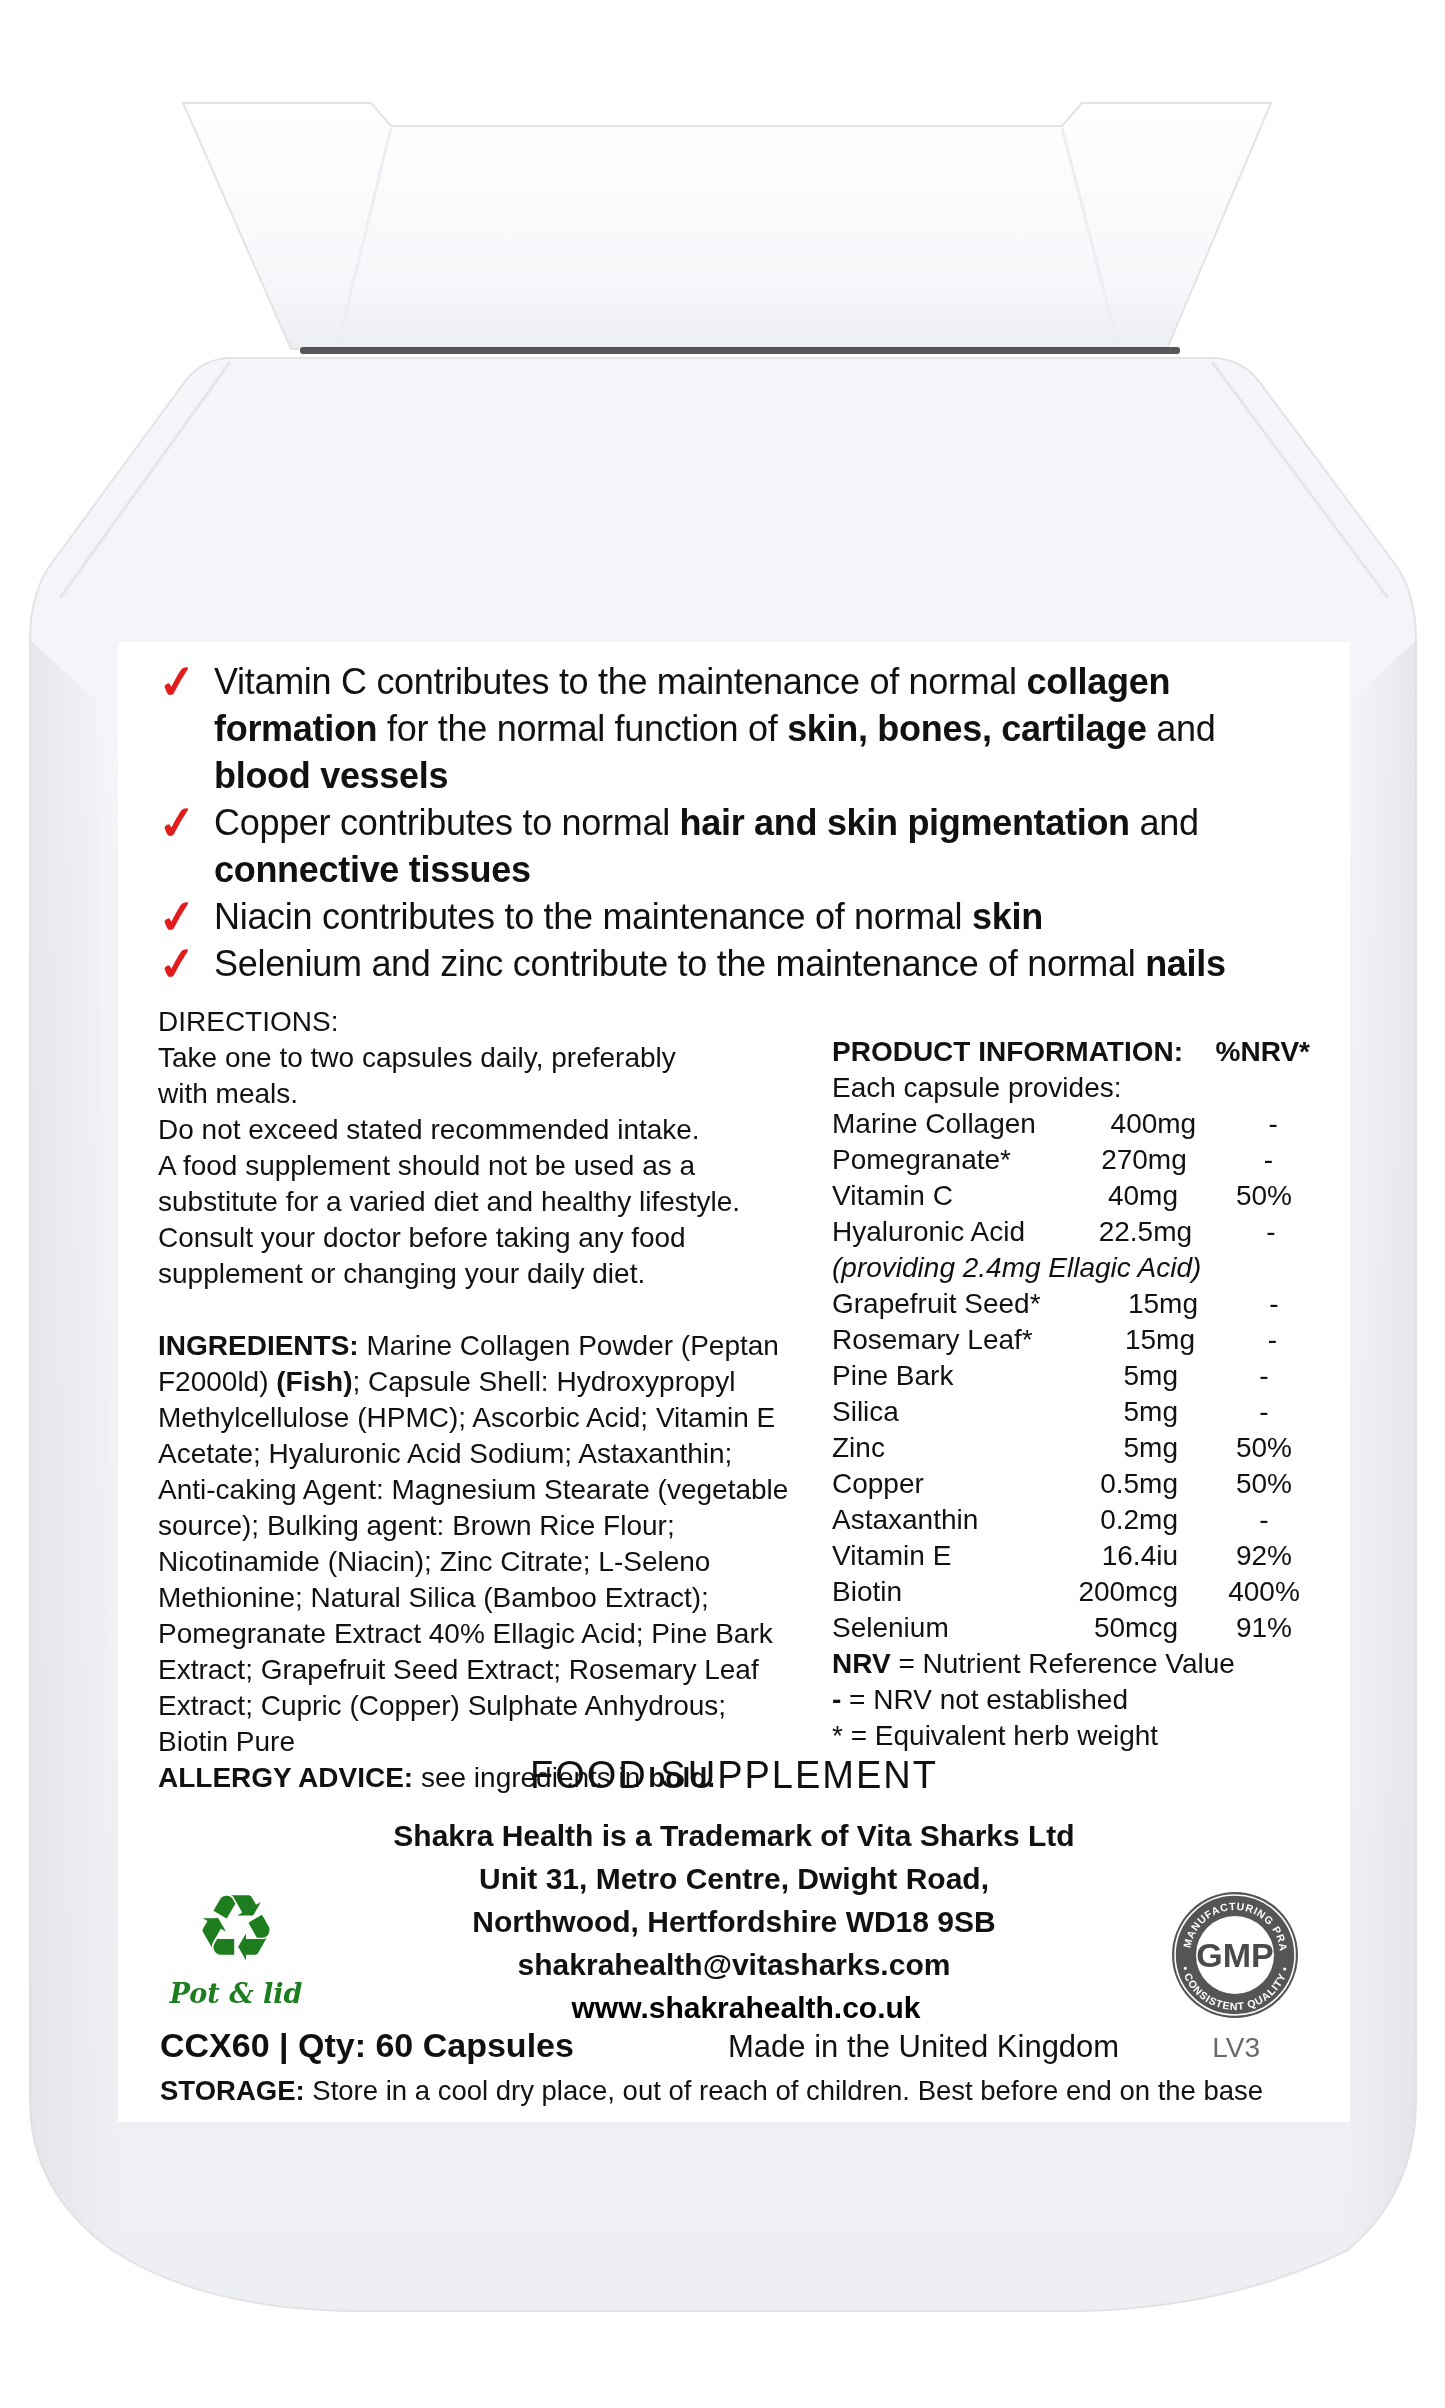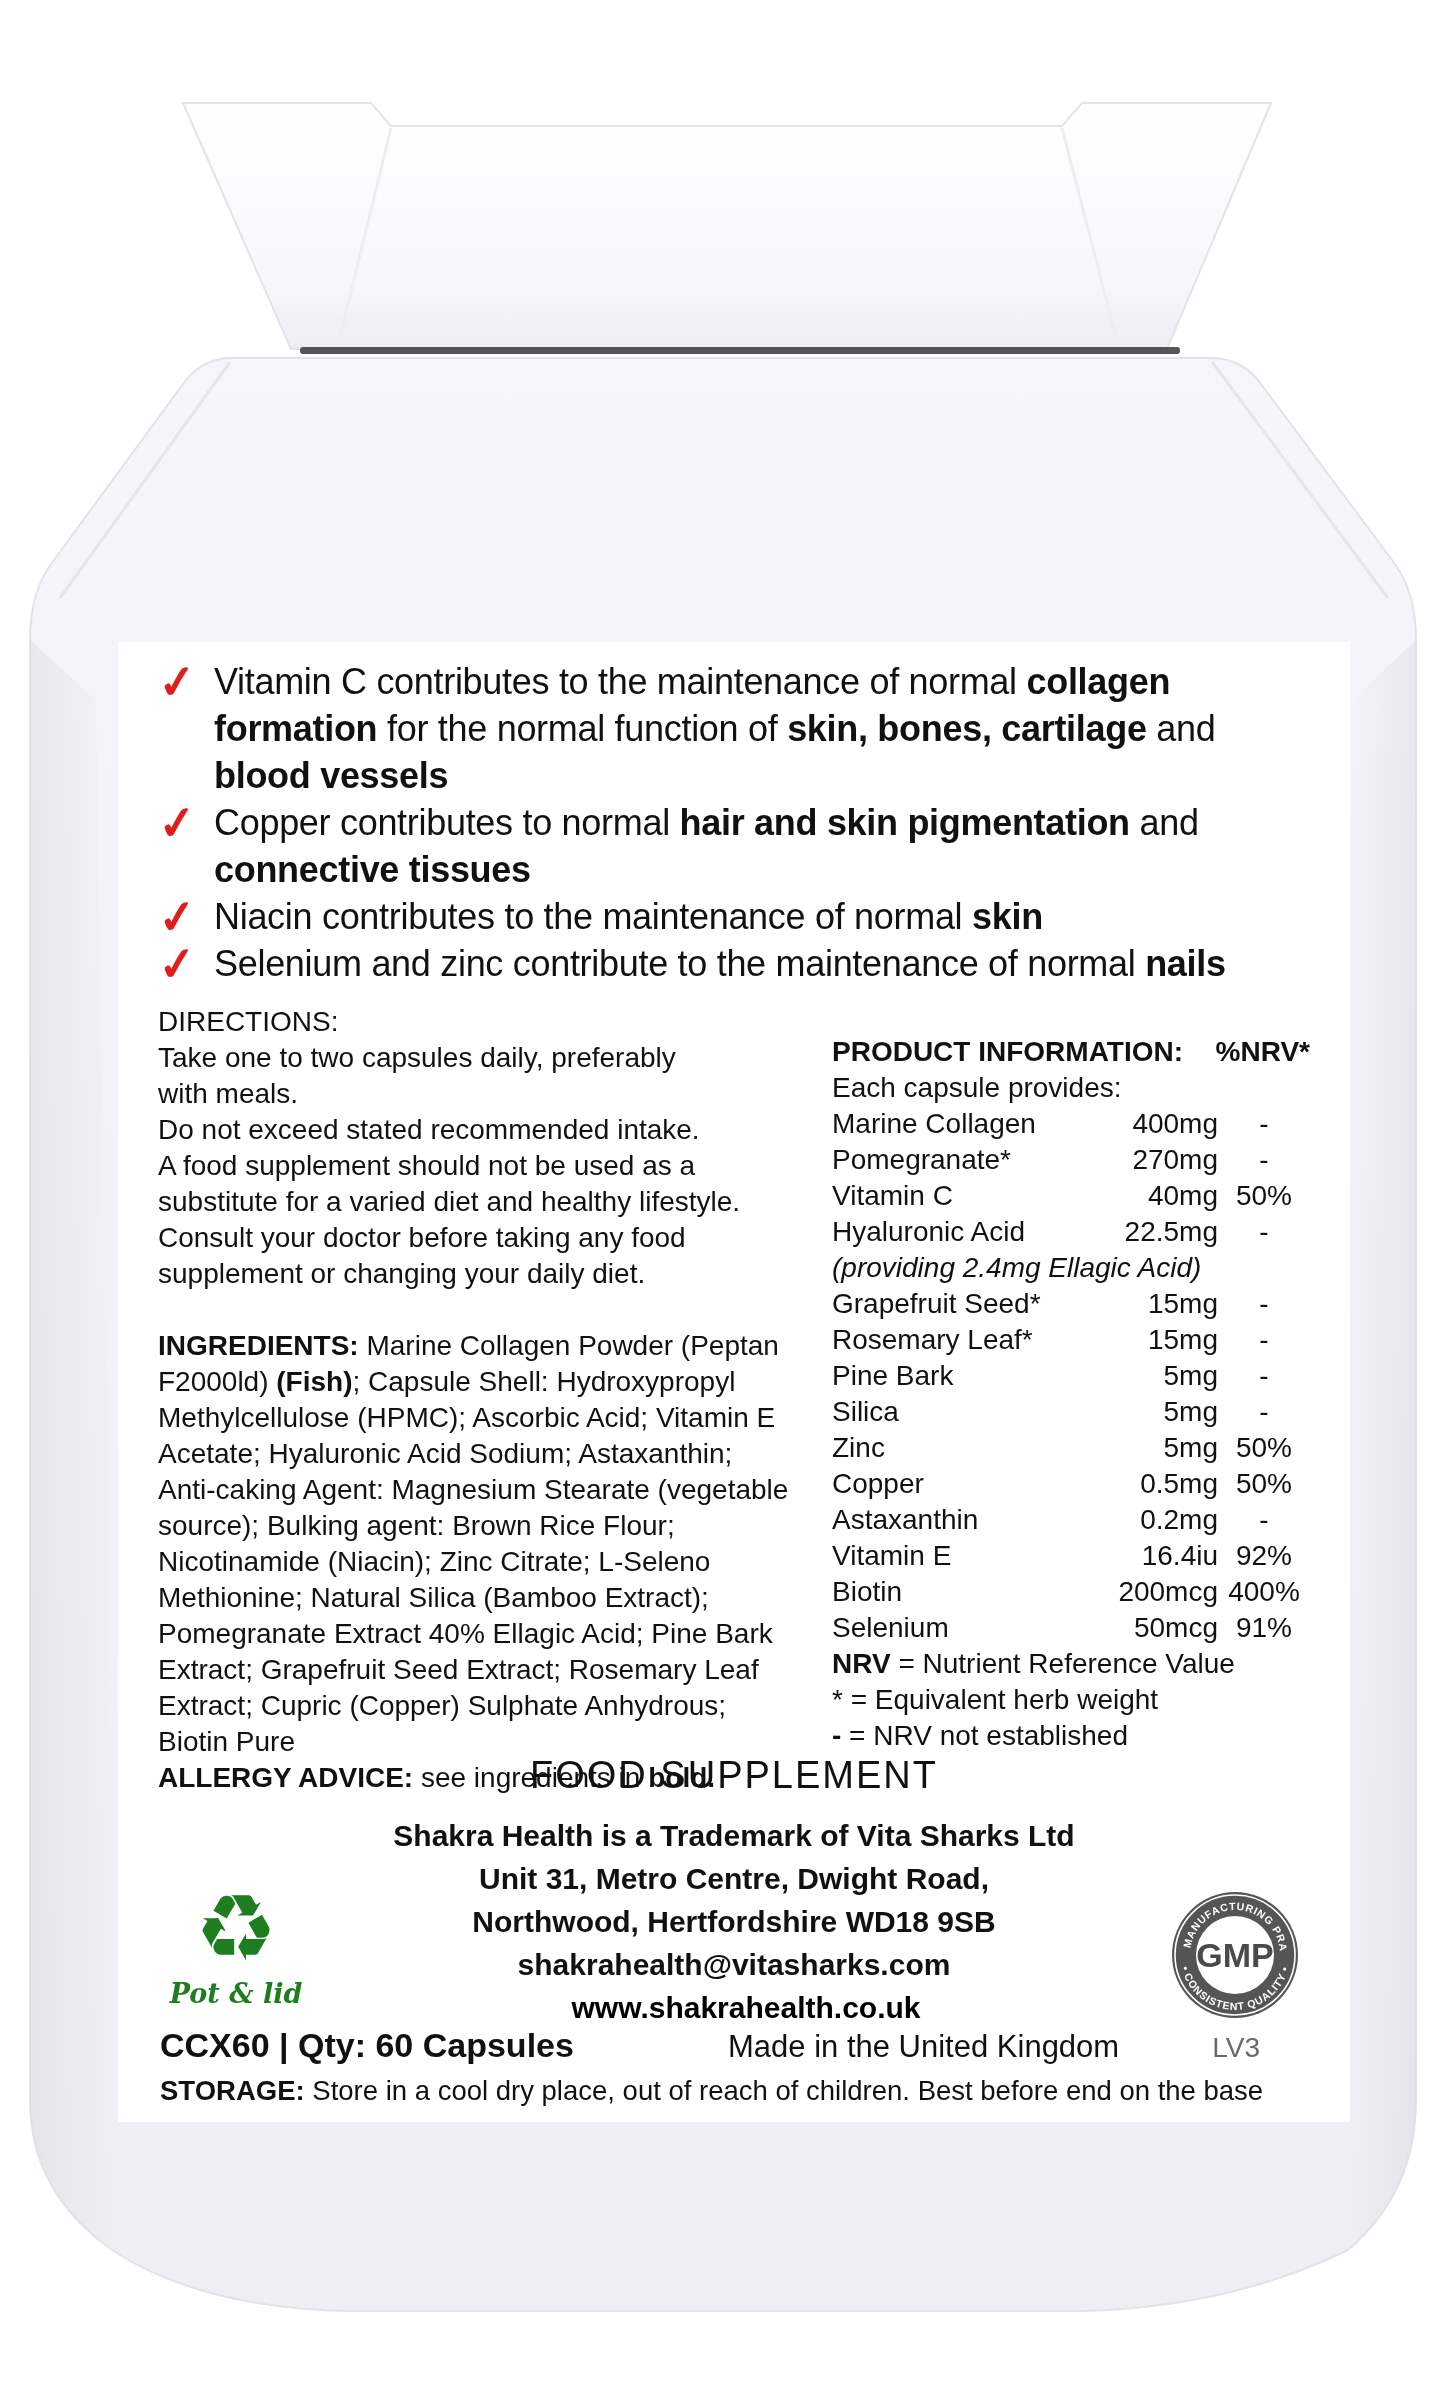--- a/index.html
+++ b/index.html
@@ -14,21 +14,21 @@
   .check{flex:0 0 56px;color:#e11d1d;font-size:46px;line-height:47px;font-weight:bold;transform:rotate(-6deg);transform-origin:center;}
   .claim-text{flex:1;max-width:1088px;}
   
   .cols{position:absolute;left:40px;top:362px;width:1152px;display:flex;}
   .col-left{width:632px;font-size:28px;line-height:36px;}
   .col-right{width:478px;margin-left:42px;margin-top:30px;font-size:28px;line-height:36px;}
   .sec-heading{font-weight:normal;}
   .pre{white-space:pre-line;}
   .para{margin-top:36px;}
   .pi-head{display:flex;justify-content:space-between;font-weight:bold;}
-  .pi-row{display:flex;white-space:nowrap;}
+  .pi-row{display:flex;white-space:nowrap;gap:40px;}
   .pi-name{flex:1;text-align:left;}
   .pi-amt{width:150px;text-align:right;}
   .pi-nrv{width:92px;text-align:center;}
   .pi-note{font-style:italic;}
   
   .food-supp{position:absolute;left:0;top:1112px;width:100%;text-align:center;font-size:38px;letter-spacing:2px;}
   .company{position:absolute;left:0;top:1172px;width:100%;text-align:center;font-weight:bold;font-size:30px;line-height:43px;}
   .website{color:#000000;margin-left:24px;}
   
   .recycle{position:absolute;left:28px;top:1238px;width:180px;text-align:center;color:#1e7d1f;}
@@ -192,22 +192,22 @@
             <span class="pi-amt">200mcg</span>
             <span class="pi-nrv">400%</span>
           </div>
           <div class="pi-row">
             <span class="pi-name">Selenium</span>
             <span class="pi-amt">50mcg</span>
             <span class="pi-nrv">91%</span>
           </div>
         </div>
       <div><span class="b">NRV</span><span> = Nutrient Reference Value</span></div>
+      <div><span class="b">-</span><span> = NRV not established</span></div>
       <div><span>* = Equivalent herb weight</span></div>
-      <div><span class="b">-</span><span> = NRV not established</span></div>
     </div>
   </div>
 
   <div class="food-supp">FOOD SUPPLEMENT</div>
 
   <div class="company">
     <div>Shakra Health is a Trademark of Vita Sharks Ltd</div>
     <div>Unit 31, Metro Centre, Dwight Road,</div>
     <div>Northwood, Hertfordshire WD18 9SB</div>
     <div>shakrahealth@vitasharks.com</div>

